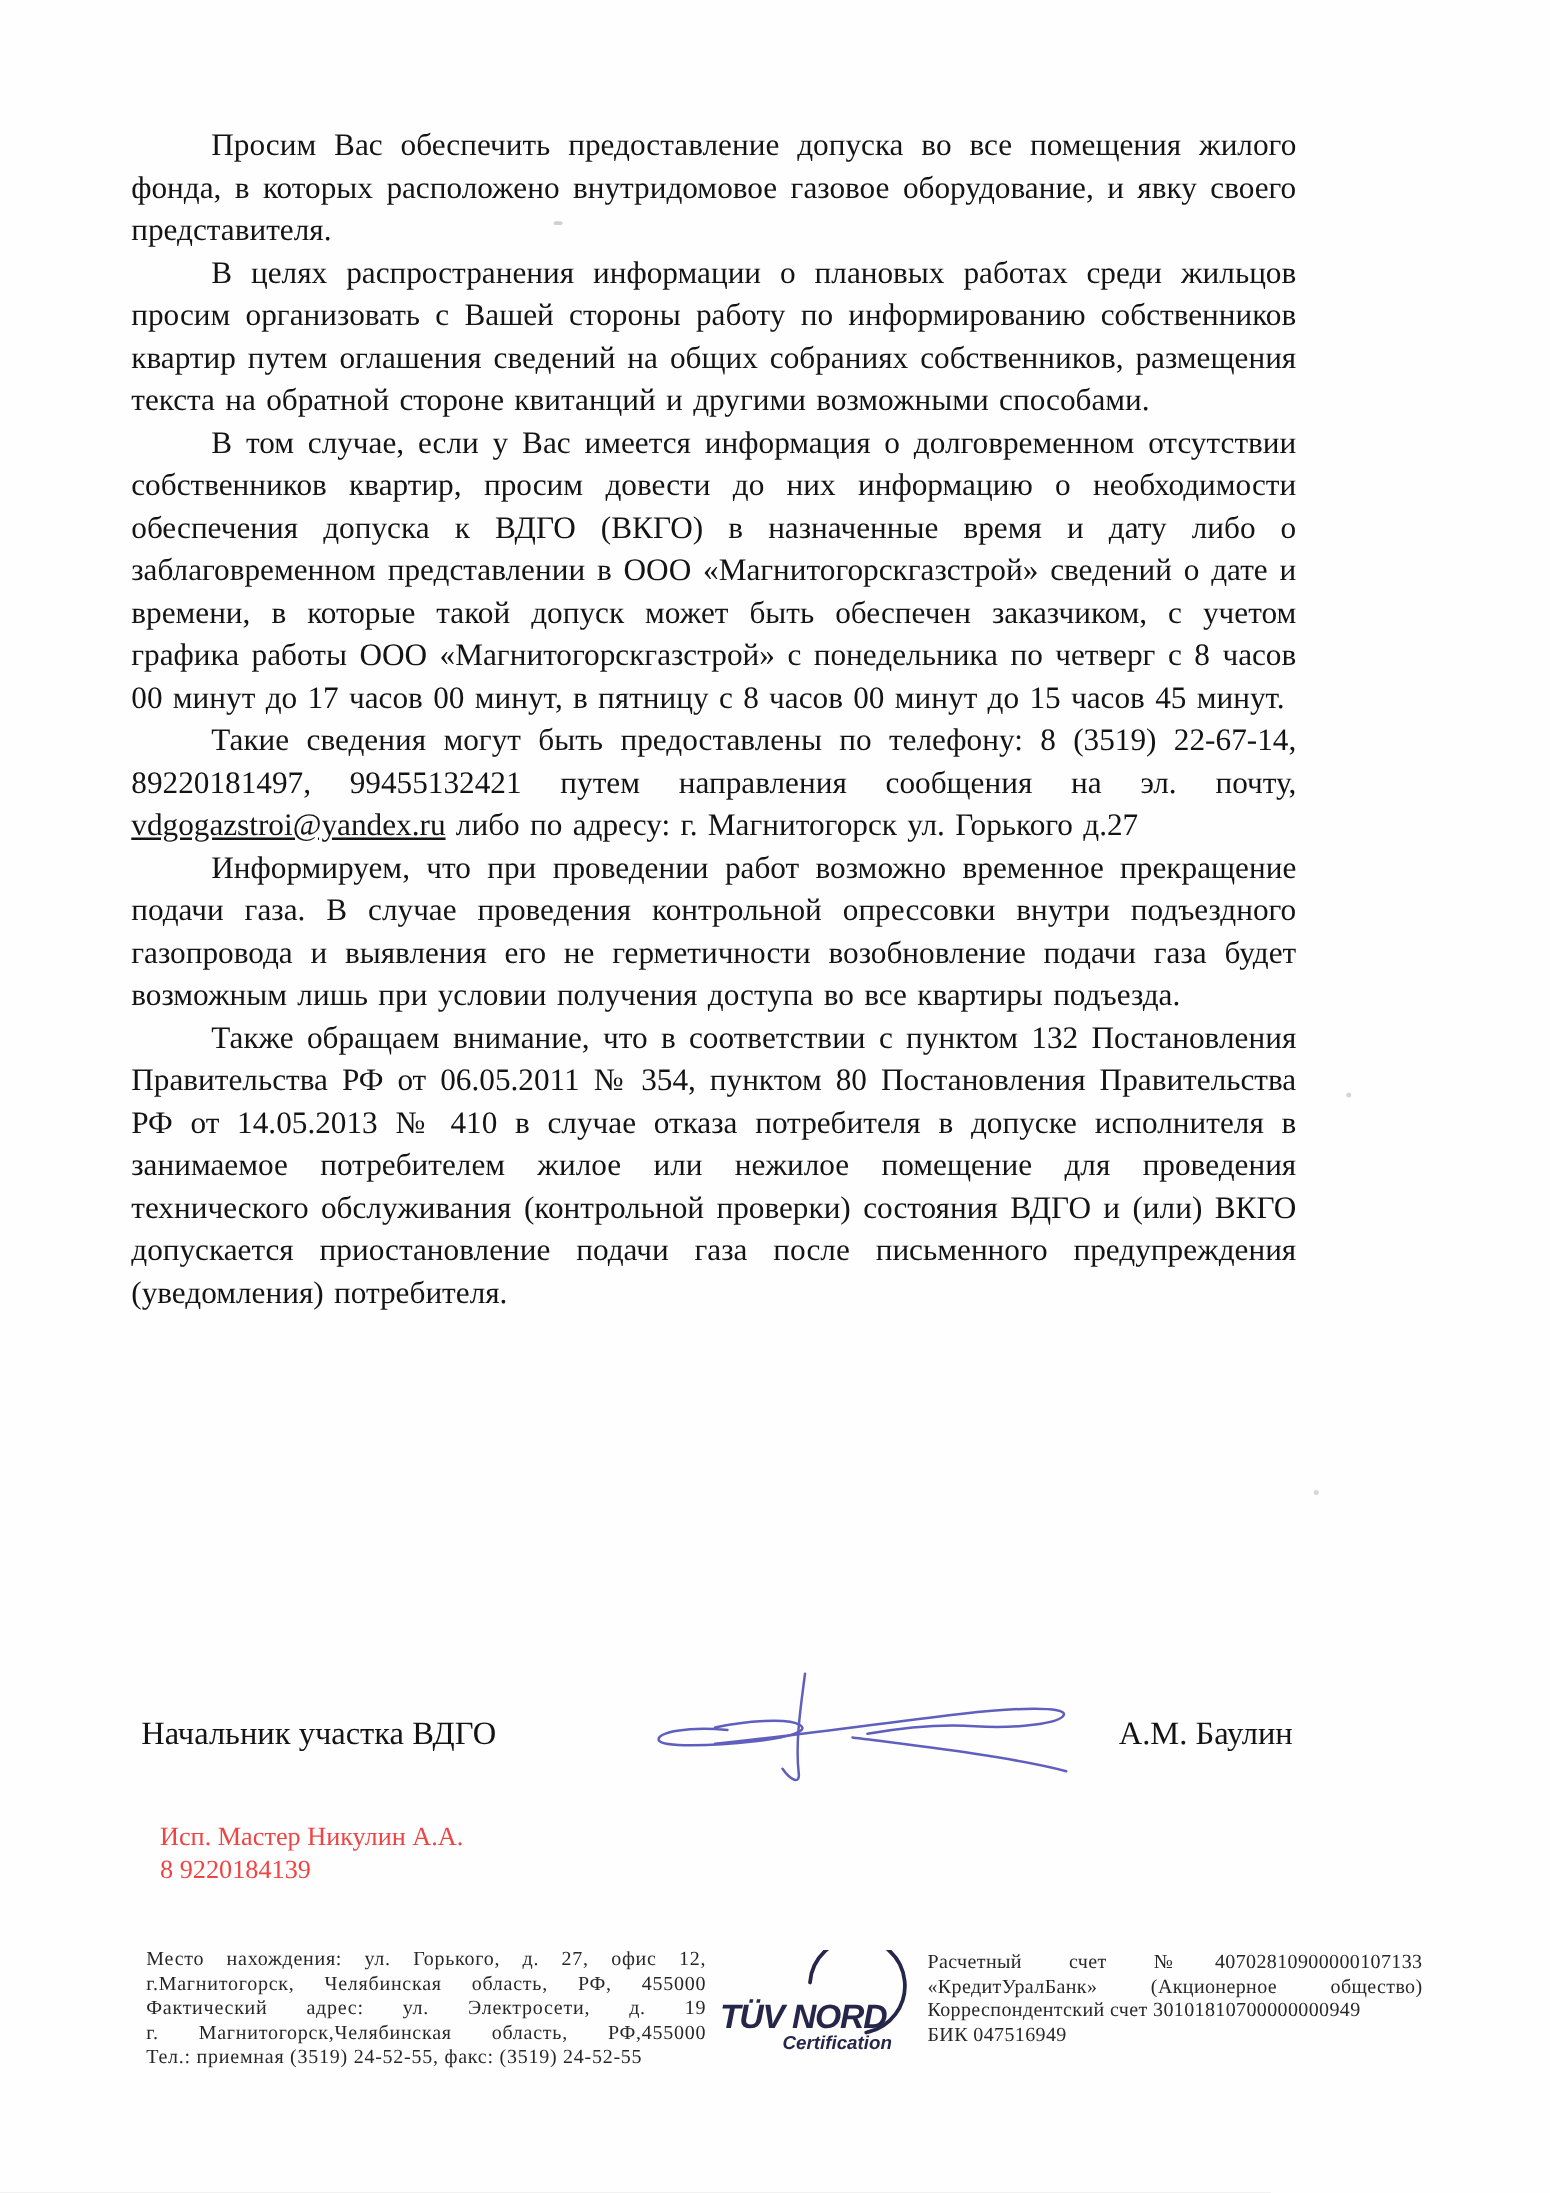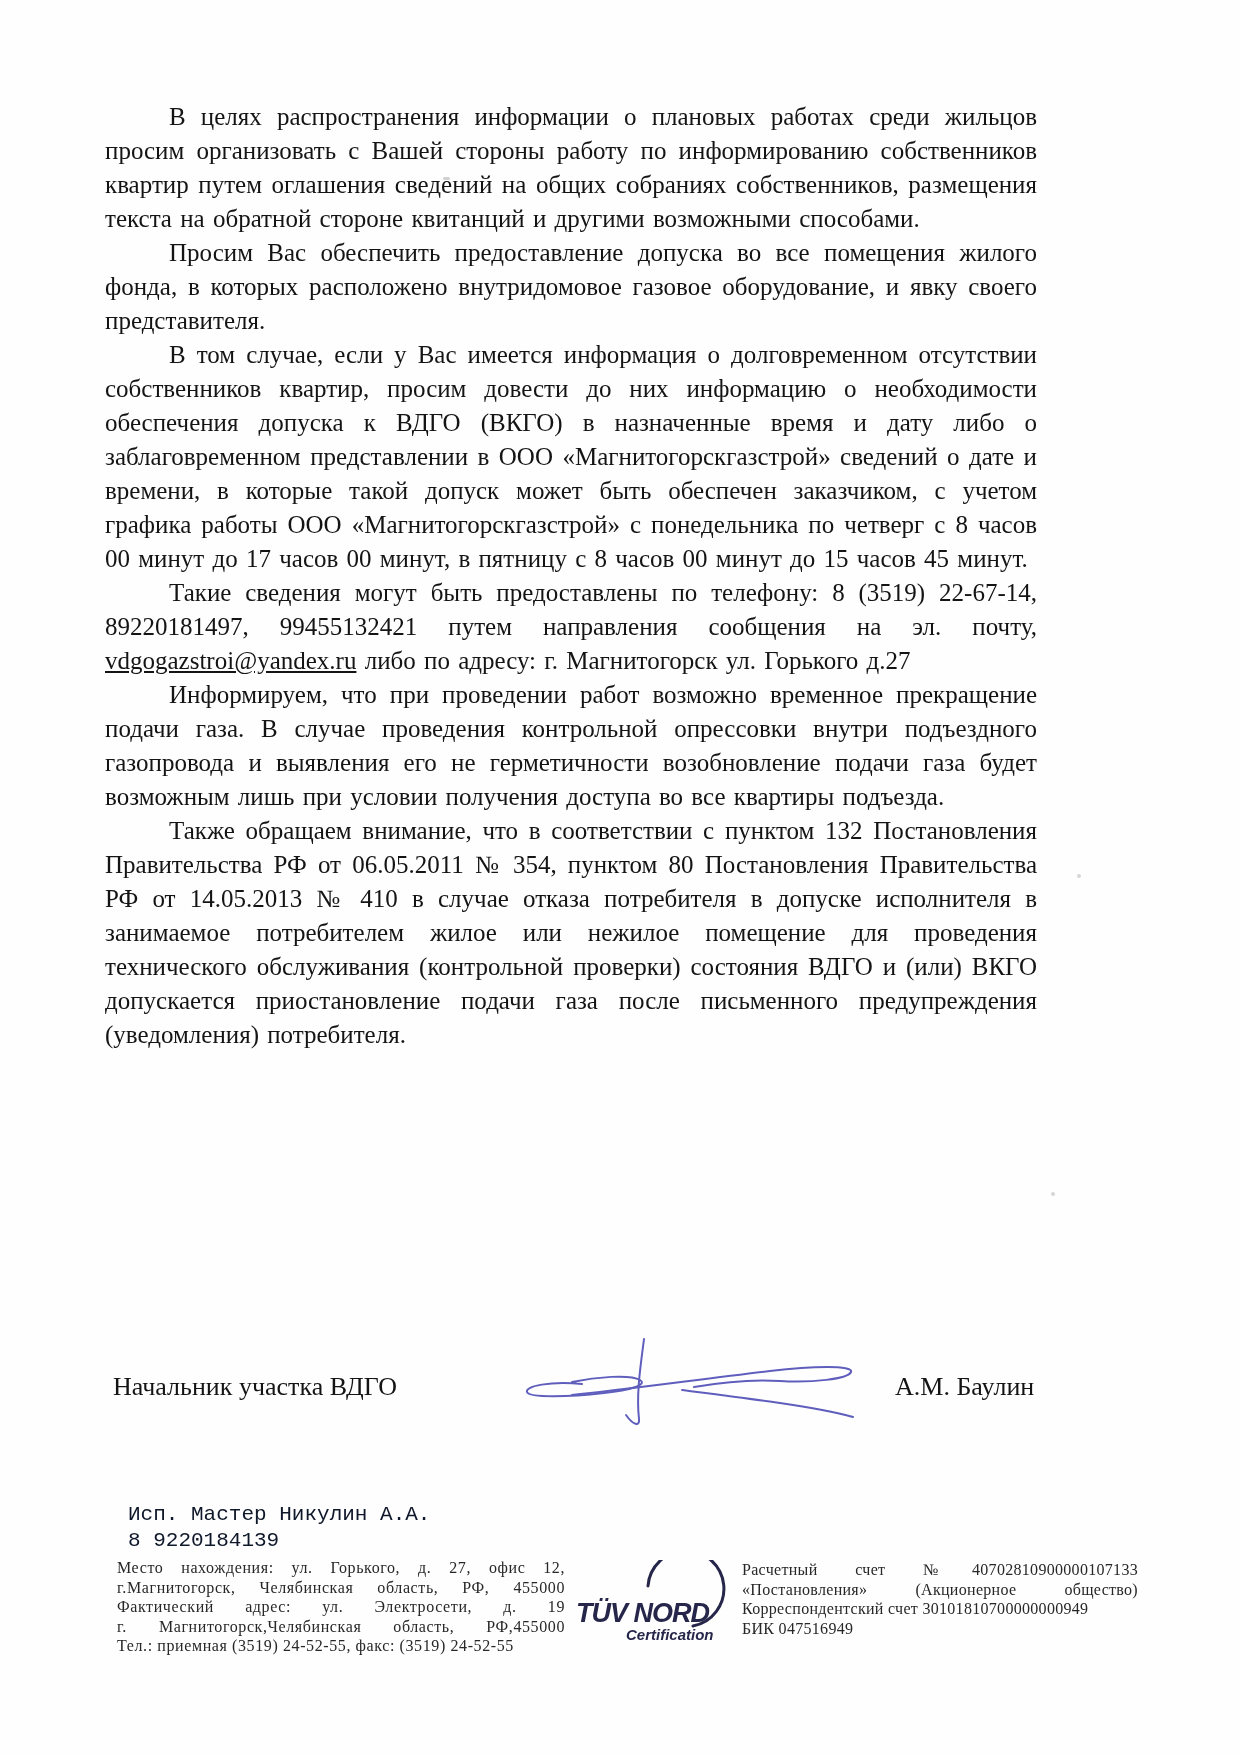--- a/index.html
+++ b/index.html
@@ -30,22 +30,22 @@
     position:absolute;left:113px;top:1372px;
     font-size:26px;white-space:nowrap;
   }
   .sign-name{
     position:absolute;left:895px;top:1372px;
     font-size:26px;white-space:nowrap;
   }
   .sign-svg{position:absolute;left:512px;top:1335px;}
   
   .executor{
-    position:absolute;left:128px;top:1502px;
-    font-size:21px;line-height:26px;color:#0f172a;font-family:Liberation Mono, monospace;
+    position:absolute;left:128px;top:1456px;
+    font-size:21px;line-height:26px;color:#ef4444;
   }
   
   .footer-left{
     position:absolute;left:117px;top:1558px;width:448px;
     font-size:16px;line-height:19.5px;color:#272727;
     letter-spacing:.6px;
   }
   .footer-left .line,.footer-right .line{white-space:nowrap;}
   .footer-left .jl,.footer-right .jl{
     white-space:normal;text-align:justify;text-align-last:justify;
@@ -76,22 +76,22 @@
   .speck1{left:443px;top:177px;width:7px;height:3px;opacity:.45;border-radius:2px;}
   .speck2{left:1077px;top:874px;width:4px;height:4px;opacity:.4;}
   .speck3{left:1051px;top:1192px;width:4px;height:4px;opacity:.4;}
 </style>
 </head>
 <body>
 
 <div class="page">
 
   <div class="letter-body">
+    <p>Просим Вас обеспечить предоставление допуска во все помещения жилого фонда, в которых расположено внутридомовое газовое оборудование, и явку своего представителя.</p>
     <p>В целях распространения информации о плановых работах среди жильцов просим организовать с Вашей стороны работу по информированию собственников квартир путем оглашения сведений на общих собраниях собственников, размещения текста на обратной стороне квитанций и другими возможными способами.</p>
-    <p>Просим Вас обеспечить предоставление допуска во все помещения жилого фонда, в которых расположено внутридомовое газовое оборудование, и явку своего представителя.</p>
     <p>В том случае, если у Вас имеется информация о долговременном отсутствии собственников квартир, просим довести до них информацию о необходимости обеспечения допуска к ВДГО (ВКГО) в назначенные время и дату либо о заблаговременном представлении в ООО «Магнитогорскгазстрой» сведений о дате и времени, в которые такой допуск может быть обеспечен заказчиком, с учетом графика работы ООО «Магнитогорскгазстрой» с понедельника по четверг с 8 часов 00 минут до 17 часов 00 минут, в пятницу с 8 часов 00 минут до 15 часов 45 минут.</p>
     <p><span>Такие сведения могут быть предоставлены по телефону: 8 (3519) 22-67-14, 89220181497, 99455132421 путем направления сообщения на эл. почту, </span><span class="email-link">vdgogazstroi@yandex.ru</span><span> либо по адресу: г. Магнитогорск ул. Горького д.27</span></p>
     <p>Информируем, что при проведении работ возможно временное прекращение подачи газа. В случае проведения контрольной опрессовки внутри подъездного газопровода и выявления его не герметичности возобновление подачи газа будет возможным лишь при условии получения доступа во все квартиры подъезда.</p>
     <p>Также обращаем внимание, что в соответствии с пунктом 132 Постановления Правительства РФ от 06.05.2011 № 354, пунктом 80 Постановления Правительства РФ от 14.05.2013 № 410 в случае отказа потребителя в допуске исполнителя в занимаемое потребителем жилое или нежилое помещение для проведения технического обслуживания (контрольной проверки) состояния ВДГО и (или) ВКГО допускается приостановление подачи газа после письменного предупреждения (уведомления) потребителя.</p>
   </div>
 
   <div class="sign-row">
     <div class="sign-title">Начальник участка ВДГО</div>
 
     <svg class="sign-svg" width="350" height="100" viewBox="0 0 350 100">
@@ -122,21 +122,21 @@
   <div class="logo">
     <svg class="logo-arc" width="170" height="100" viewBox="0 0 170 100">
       <path d="M 80,26 A 38,38 0 1 1 125,66" fill="none" stroke="#26264b" stroke-width="3" stroke-linecap="round"></path>
     </svg>
     <div class="logo-text">TÜV NORD</div>
     <div class="logo-sub">Certification</div>
   </div>
 
   <div class="footer-right">
     <div class="line jl">Расчетный счет №40702810900000107133</div>
-    <div class="line jl">«Постановления» (Акционерное общество)</div>
+    <div class="line jl">«КредитУралБанк» (Акционерное общество)</div>
     <div class="line">Корреспондентский счет 30101810700000000949</div>
     <div class="line">БИК 047516949</div>
   </div>
 
   <div class="speck speck1"></div>
   <div class="speck speck2"></div>
   <div class="speck speck3"></div>
 
 </div>
 

